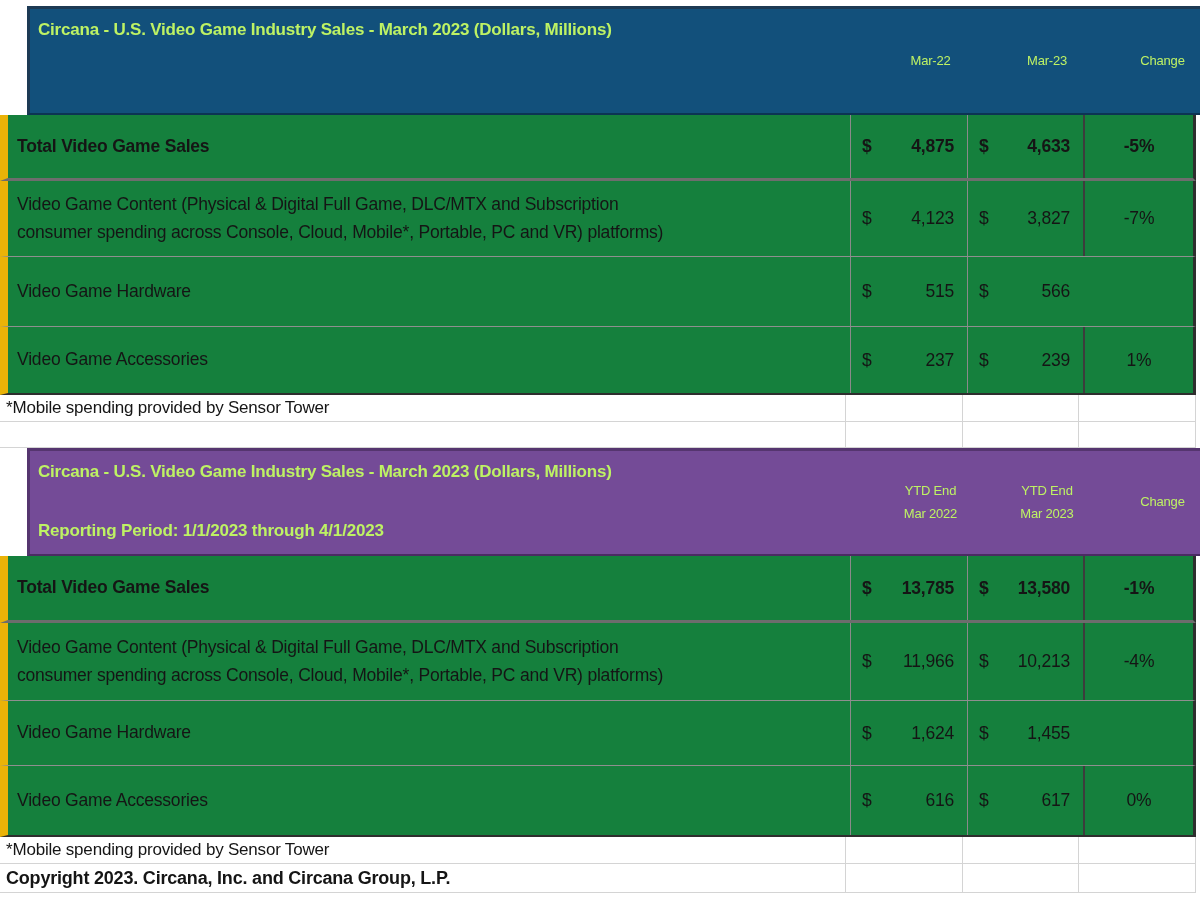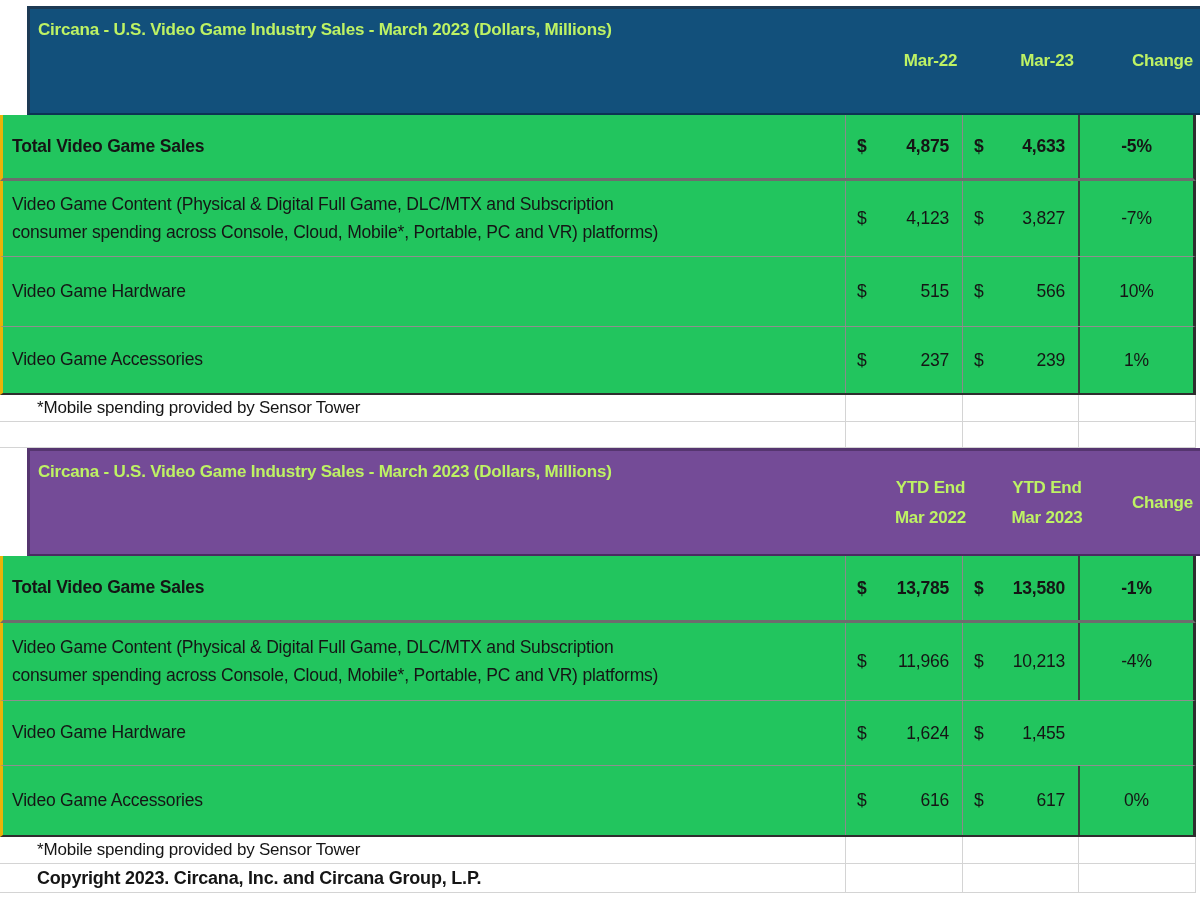--- a/index.html
+++ b/index.html
@@ -34,33 +34,33 @@
   }
   .hdr-label {
     display: flex; flex-direction: column; justify-content: space-between;
     padding: 11px 10px 13px 8px;
   }
   .hdr-title, .hdr-period {
     font-size: 17px; font-weight: bold; letter-spacing: -0.2px;
   }
   .hdr-col {
     display: flex; align-items: center; justify-content: center;
-    font-size: 17px; font-weight: bold; text-align: center;
+    font-size: 13px; font-weight: normal; text-align: center;
     white-space: pre-line; line-height: 1.75; letter-spacing: -0.2px;
   }
 
   
   .row {
     display: grid;
     grid-template-columns: 842px 117px 116px 1fr;
     width: 1196px;
-    border-left: 3px solid #eab308;
+    border-left: 8px solid #eab308;
     border-right: 3px solid #2e2e2e;
     border-bottom: 1px solid #8f8f8f;
-    background: #22c55e;
+    background: #15803d;
   }
   .row.total { font-weight: bold; border-bottom: 3px solid #6d6d6d; }
   .row.last  { border-bottom: 2px solid #2e2e2e; }
   .h66 { height: 66px; } .h76 { height: 76px; } .h70 { height: 70px; }
   .h68 { height: 68px; } .h67 { height: 67px; } .h78 { height: 78px; }
   .h65 { height: 65px; } .h71 { height: 71px; }
   .cell { display: flex; align-items: center; font-size: 17.5px; letter-spacing: -0.2px; }
   .label { padding-left: 9px; white-space: pre-line; line-height: 1.55; }
   .money {
     border-left: 1px solid #8a8a8a;
@@ -75,21 +75,21 @@
     grid-template-columns: 845px 117px 116px 118px;
     width: 1196px;
     border-bottom: 1px solid #d4d4d4;
   }
   .xrow .xcell { border-left: 1px solid #d4d4d4; }
   .xrow .xcell:first-child { border-left: none; }
   .xrow .xcell:last-child { border-right: 1px solid #d4d4d4; }
   .h27 { height: 27px; } .h26 { height: 26px; } .h29 { height: 29px; }
   .xlabel {
     display: flex; align-items: center;
-    font-size: 17px; padding-left: 6px; letter-spacing: -0.2px; margin-left: 31px;
+    font-size: 17px; padding-left: 6px; letter-spacing: -0.2px;
   }
   .xrow.copyright .xlabel { font-weight: bold; font-size: 18px; }
 </style>
 </head>
 <body>
 
 <div class="sheet">
 
   <div class="hdr blue">
     <div class="hdr-label">
@@ -130,21 +130,20 @@
   <div class="row h70">
     <div class="cell label">Video Game Hardware</div>
     <div class="cell money">
       <span>$</span>
       <span>515</span>
     </div>
     <div class="cell money">
       <span>$</span>
       <span>566</span>
     </div>
-    <div class="cell change">10%</div>
   </div>
 
   <div class="row last h68">
     <div class="cell label">Video Game Accessories</div>
     <div class="cell money">
       <span>$</span>
       <span>237</span>
     </div>
     <div class="cell money">
       <span>$</span>
@@ -163,20 +162,21 @@
   <div class="xrow h26">
     <div class="xcell"></div>
     <div class="xcell"></div>
     <div class="xcell"></div>
     <div class="xcell"></div>
   </div>
 
   <div class="hdr purple">
     <div class="hdr-label">
       <div class="hdr-title">Circana - U.S. Video Game Industry Sales - March 2023 (Dollars, Millions)</div>
+      <div class="hdr-period">Reporting Period: 1/1/2023 through 4/1/2023</div>
     </div>
     <div class="hdr-col">YTD End
 Mar 2022</div>
     <div class="hdr-col">YTD End
 Mar 2023</div>
     <div class="hdr-col">Change</div>
   </div>
 
   <div class="row total h67">
     <div class="cell label">Total Video Game Sales</div>

